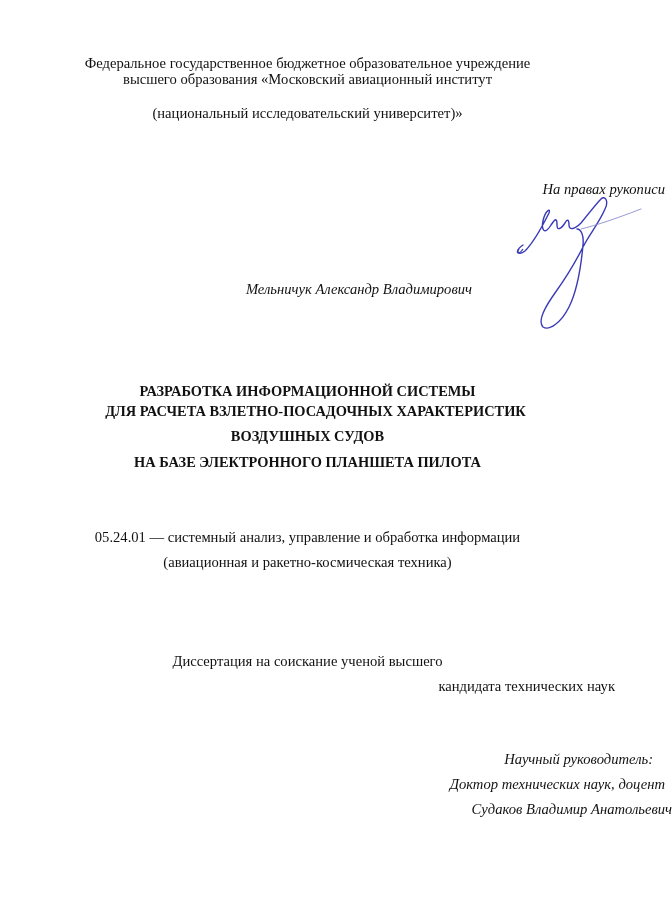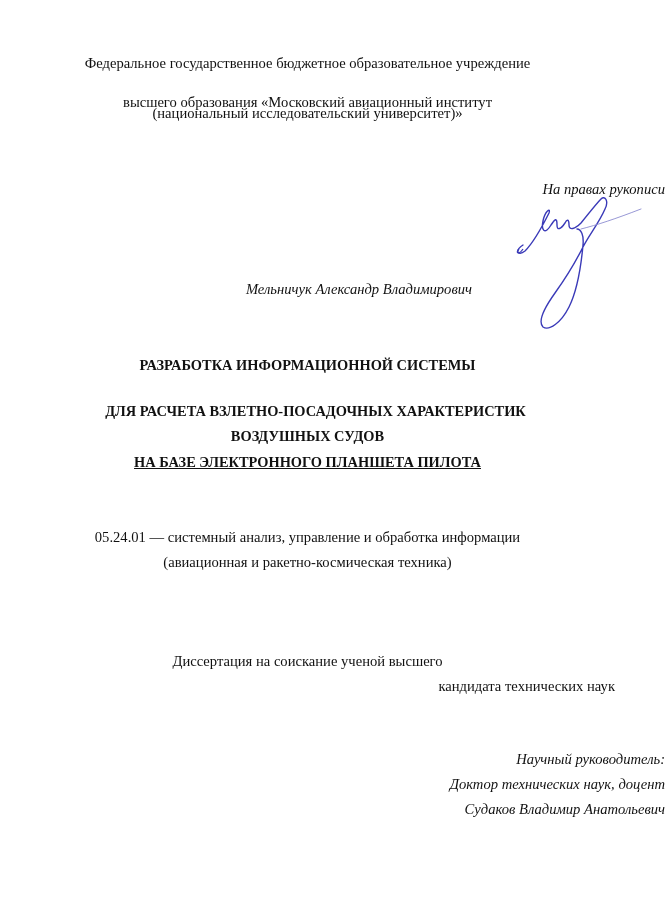--- a/index.html
+++ b/index.html
@@ -42,45 +42,45 @@
       width: 140px;
       height: 135px;
     }
   </style>
 </head>
 <body>
 
 <div>
 
   <div class="line" style="top:54px;">Федеральное государственное бюджетное образовательное учреждение</div>
-  <div class="line" style="top:93px;">высшего образования «Московский авиационный институт</div>
+  <div class="line" style="top:70px;">высшего образования «Московский авиационный институт</div>
   <div class="line" style="top:104px;">(национальный исследовательский университет)»</div>
 
   <div class="right" style="top:180px; right:7px;">На правах рукописи</div>
 
   <div class="sig">
     <svg width="140" height="135" viewBox="0 0 140 135" xmlns="http://www.w3.org/2000/svg">
       <path d="M18 50 C 10 55, 12 62, 20 56 C 30 46, 38 30, 44 18 C 46 12, 40 16, 38 26 C 36 36, 40 40, 46 30 C 50 24, 52 22, 52 30 C 52 36, 56 34, 60 28 C 62 24, 64 24, 64 30 C 64 36, 70 34, 76 28 C 84 18, 92 8, 96 4 C 100 0, 104 6, 100 14 C 94 28, 84 40, 78 52 C 70 68, 60 84, 50 98 C 40 112, 32 126, 38 132 C 44 136, 56 128, 64 112 C 72 96, 76 72, 78 50 C 79 40, 76 34, 72 34" fill="none" stroke="#3a3ab8" stroke-width="1.4" stroke-linecap="round" stroke-linejoin="round"></path>
       <path d="M76 34 C 92 30, 110 24, 136 14" fill="none" stroke="#8c8cd0" stroke-width="0.9" stroke-linecap="round"></path>
       <path d="M14 54 C 10 58, 14 60, 18 54" fill="none" stroke="#3a3ab8" stroke-width="1.3"></path>
     </svg>
   </div>
 
   <div class="right" style="top:280px; right:200px;">Мельничук Александр Владимирович</div>
 
-  <div class="line bold" style="top:356px;">РАЗРАБОТКА ИНФОРМАЦИОННОЙ СИСТЕМЫ</div>
+  <div class="line bold" style="top:382px;">РАЗРАБОТКА ИНФОРМАЦИОННОЙ СИСТЕМЫ</div>
   <div class="line bold" style="top:402px;padding-left:8px;">ДЛЯ РАСЧЕТА ВЗЛЕТНО-ПОСАДОЧНЫХ ХАРАКТЕРИСТИК</div>
   <div class="line bold" style="top:427px;">ВОЗДУШНЫХ СУДОВ</div>
-  <div class="line bold" style="top:453px;text-decoration:underline;">НА БАЗЕ ЭЛЕКТРОННОГО ПЛАНШЕТА ПИЛОТА</div>
+  <div class="line bold" style="top:453px;">НА БАЗЕ ЭЛЕКТРОННОГО ПЛАНШЕТА ПИЛОТА</div>
 
   <div class="line" style="top:528px;">05.24.01 — системный анализ, управление и обработка информации</div>
   <div class="line" style="top:553px;">(авиационная и ракетно-космическая техника)</div>
 
   <div class="line" style="top:652px;">Диссертация на соискание ученой высшего</div>
   <div class="line" style="top:677px;text-align:right;">кандидата технических наук</div>
 
-  <div class="right" style="top:750px; right:7px;">Научный руководитель:</div>
+  <div class="right" style="top:750px; right:19px;">Научный руководитель:</div>
   <div class="right" style="top:775px; right:7px;">Доктор технических наук, доцент</div>
-  <div class="right" style="top:800px; right:7px;text-align:right;">Судаков Владимир Анатольевич</div>
+  <div class="right" style="top:800px; right:0;text-align:right;">Судаков Владимир Анатольевич</div>
 
   <div class="line" style="top:920px;">Москва 2020</div>
 
 </div>
 
 </body></html>

